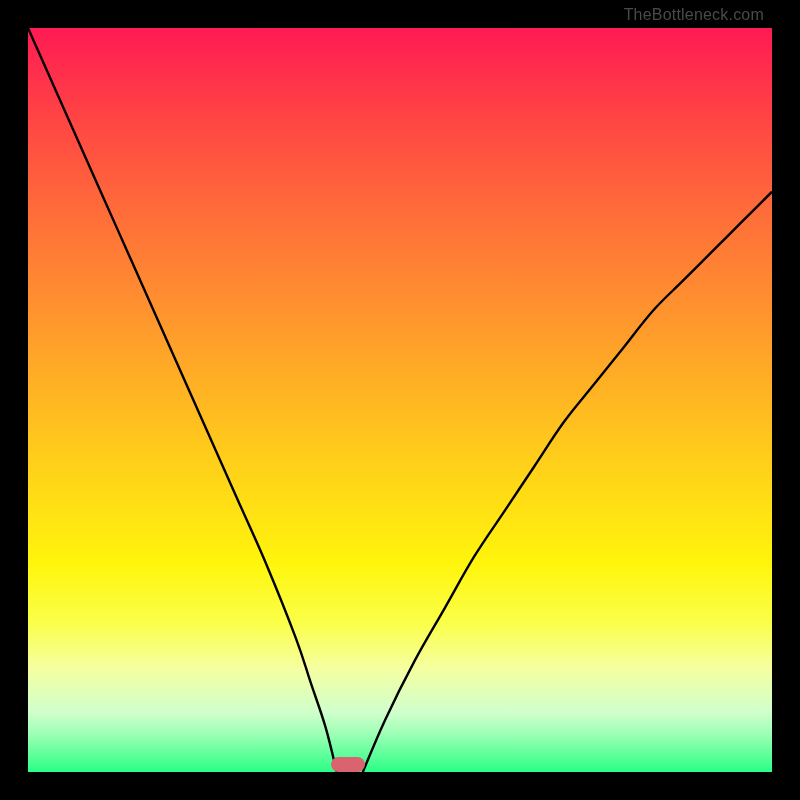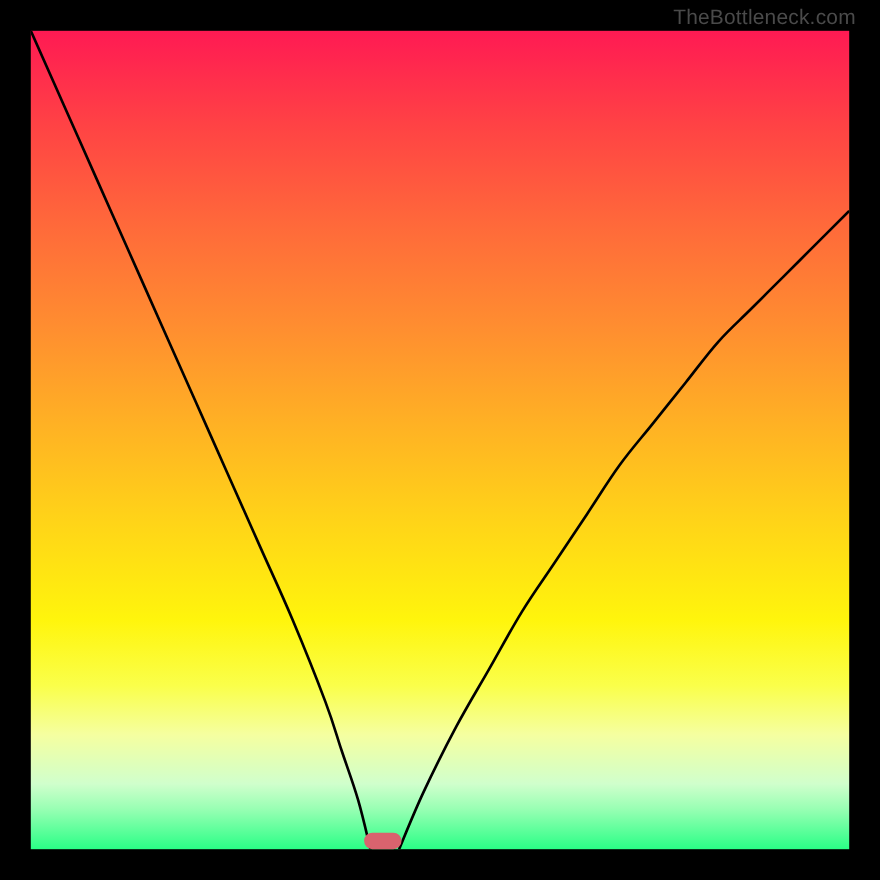--- a/index.html
+++ b/index.html
@@ -21,23 +21,23 @@
       #fff50c 72%,
       #faff4a 80%,
       #f5ffa0 86%,
       #d0ffcc 92%,
       #9affb4 95%,
       #2aff86 100%);
   }
   .watermark {
     position: absolute;
     top: 6px;
-    right: 22px;
+    right: 36px;
     font-family: Arial, Helvetica, sans-serif;
-    font-size: 19px;
+    font-size: 16px;
     color: #4a4a4a;
     letter-spacing: 0.2px;
   }
   svg.curves {
     position: absolute;
     left: 0; top: 0;
     width: 100%; height: 100%;
   }
   .marker {
     position: absolute;

